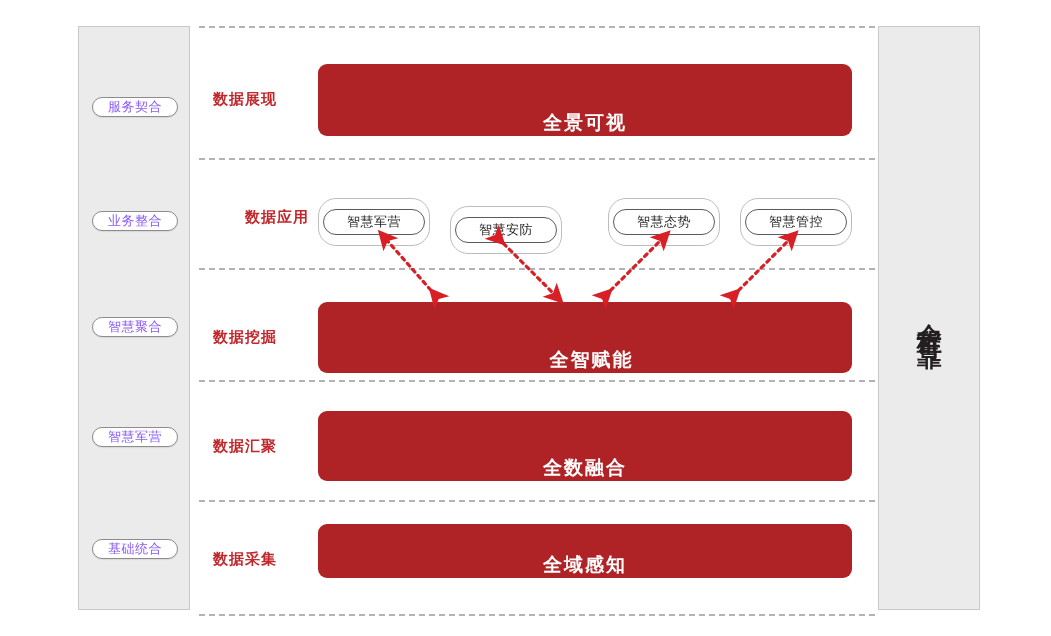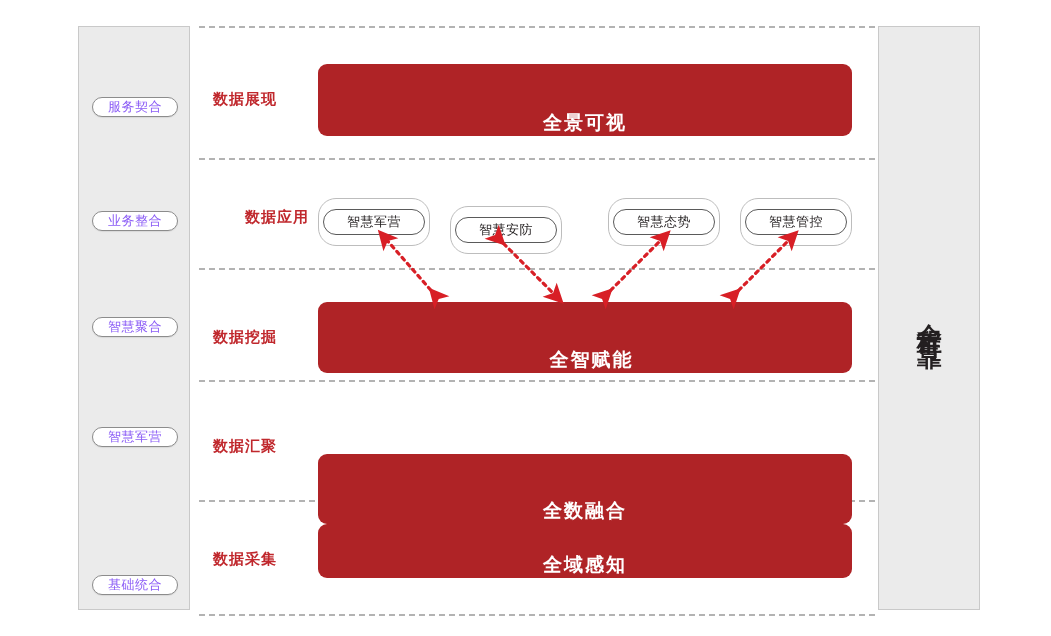--- a/index.html
+++ b/index.html
@@ -104,38 +104,38 @@
     </div>
     <div class="stage-pill" style="top:184px;">
       <span>业务整合</span>
     </div>
     <div class="stage-pill" style="top:290px;text-align:center;">
       <span>智慧聚合</span>
     </div>
     <div class="stage-pill" style="top:400px;">
       <span>智慧军营</span>
     </div>
-    <div class="stage-pill" style="top:512px;margin-top:36px;">
+    <div class="stage-pill" style="top:512px;">
       <span>基础统合</span>
     </div>
   </div>
 
   <div class="row-label" style="top:90px;">数据展现</div>
   <div class="row-label" style="top:208px;text-align:right;">数据应用</div>
   <div class="row-label" style="top:328px;">数据挖掘</div>
   <div class="row-label" style="top:437px;">数据汇聚</div>
   <div class="row-label" style="top:550px;">数据采集</div>
 
   <div class="red-bar" style="top:64px; height:72px;">
     <span>全景可视</span>
   </div>
   <div class="red-bar" style="top:302px; height:71px;padding-left:13px;">
     <span>全智赋能</span>
   </div>
-  <div class="red-bar" style="top:411px; height:70px;margin-top:43px;">
+  <div class="red-bar" style="top:411px; height:70px;">
     <span>全数融合</span>
   </div>
   <div class="red-bar" style="top:524px; height:54px;">
     <span>全域感知</span>
   </div>
 
   <div class="app-pill" style="left:318px;">
     <div class="app-pill-inner">
       <span>智慧军营</span>
     </div>

